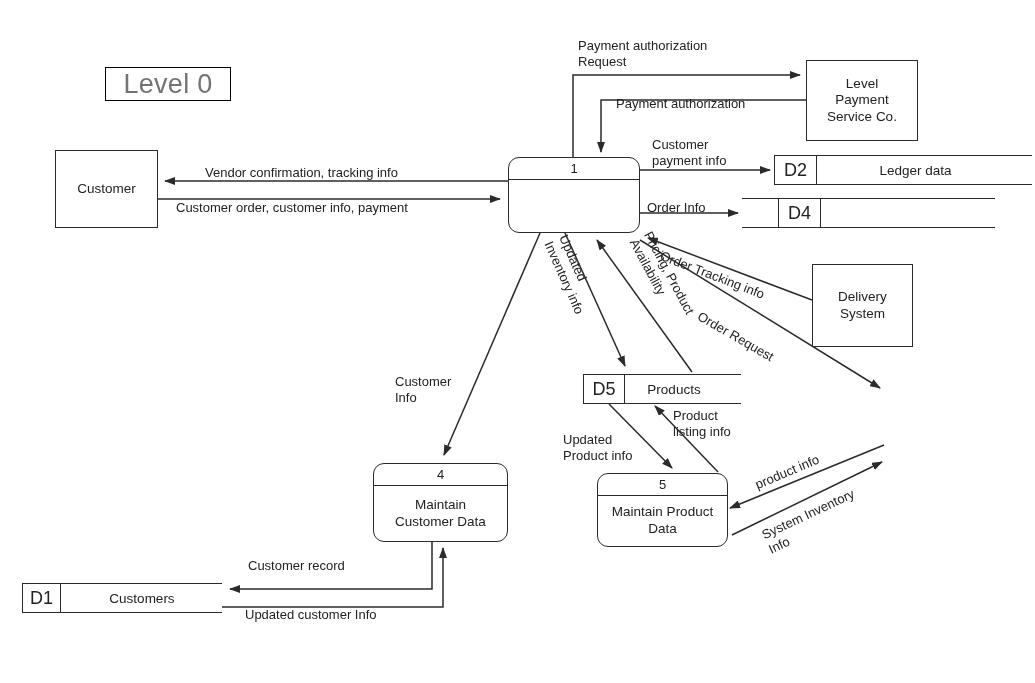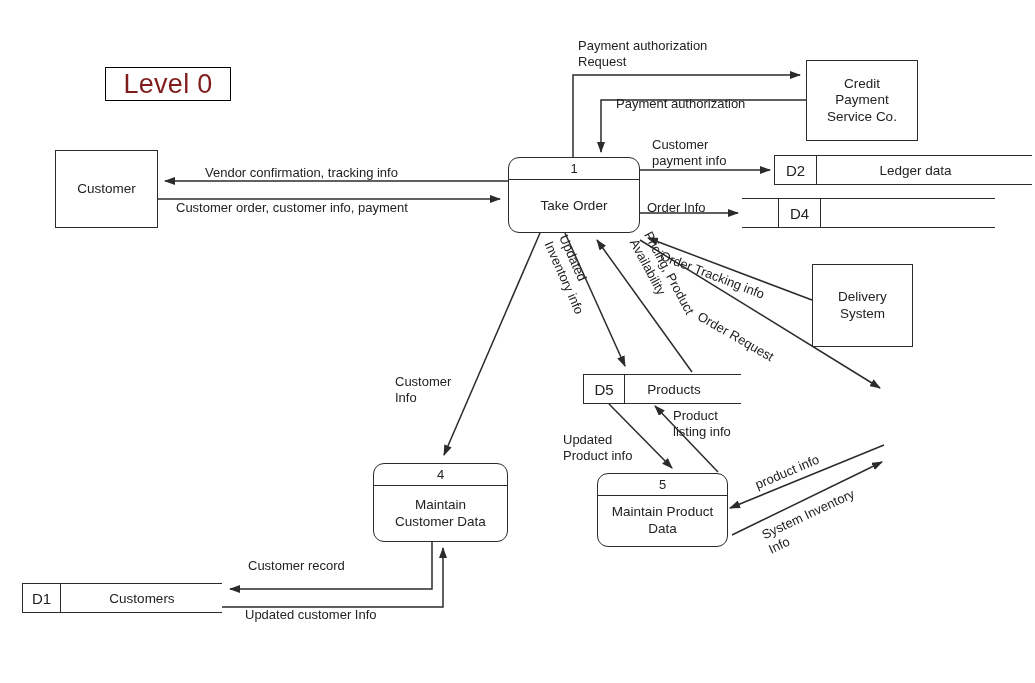--- a/index.html
+++ b/index.html
@@ -43,21 +43,21 @@
   .title-box {
     position: absolute;
     border: 1.6px solid #000;
     background: #fff;
     box-sizing: border-box;
     display: flex;
     align-items: center;
     justify-content: center;
     font-size: 27px;
     letter-spacing: 0.3px;
-    color: #7f1d1d;
+    color: #737373;
   }
 
   .process {
     position: absolute;
     border: 1.5px solid #2b2b2b;
     border-radius: 11px;
     background: #ffffff;
     box-sizing: border-box;
     display: flex;
     flex-direction: column;
@@ -94,21 +94,21 @@
     display: flex;
     align-items: stretch;
   }
   .store .sid {
     flex: 0 0 auto;
     border-left: 1.5px solid #2b2b2b;
     border-right: 1.5px solid #2b2b2b;
     display: flex;
     align-items: center;
     justify-content: center;
-    font-size: 15px;
+    font-size: 18px;
     color: #222;
   }
   .store .sname {
     flex: 1 1 auto;
     display: flex;
     align-items: center;
     justify-content: center;
     font-size: 13.5px;
     color: #222;
     padding-right: 18px;
@@ -174,34 +174,33 @@
     </g>
   </svg>
 
   <div class="title-box" style="left:105px; top:67px; width:126px; height:34px;">Level 0</div>
 
   <div class="ext-entity" style="left:55px; top:150px; width:103px; height:78px;">
     <span style="white-space:pre-line;">Customer</span>
   </div>
 
   <div class="ext-entity" style="left:806px; top:60px; width:112px; height:81px;">
-    <span style="white-space:pre-line;">Credit
+    <span style="white-space:pre-line;">Level
 Payment
 Service Co.</span>
   </div>
 
   <div class="ext-entity" style="left:812px; top:264px; width:101px; height:83px;">
     <span style="white-space:pre-line;">Delivery
 System</span>
   </div>
 
 
   <div class="process" style="left:508px; top:157px; width:132px; height:76px;">
     <div class="pnum">1</div>
-    <div class="pname" style="white-space:pre-line;">Take Order</div>
   </div>
 
   <div class="process" style="left:373px; top:463px; width:135px; height:79px;">
     <div class="pnum">4</div>
     <div class="pname" style="white-space:pre-line;">Maintain
 Customer Data</div>
   </div>
 
   <div class="process" style="left:597px; top:473px; width:131px; height:74px;">
     <div class="pnum">5</div>

